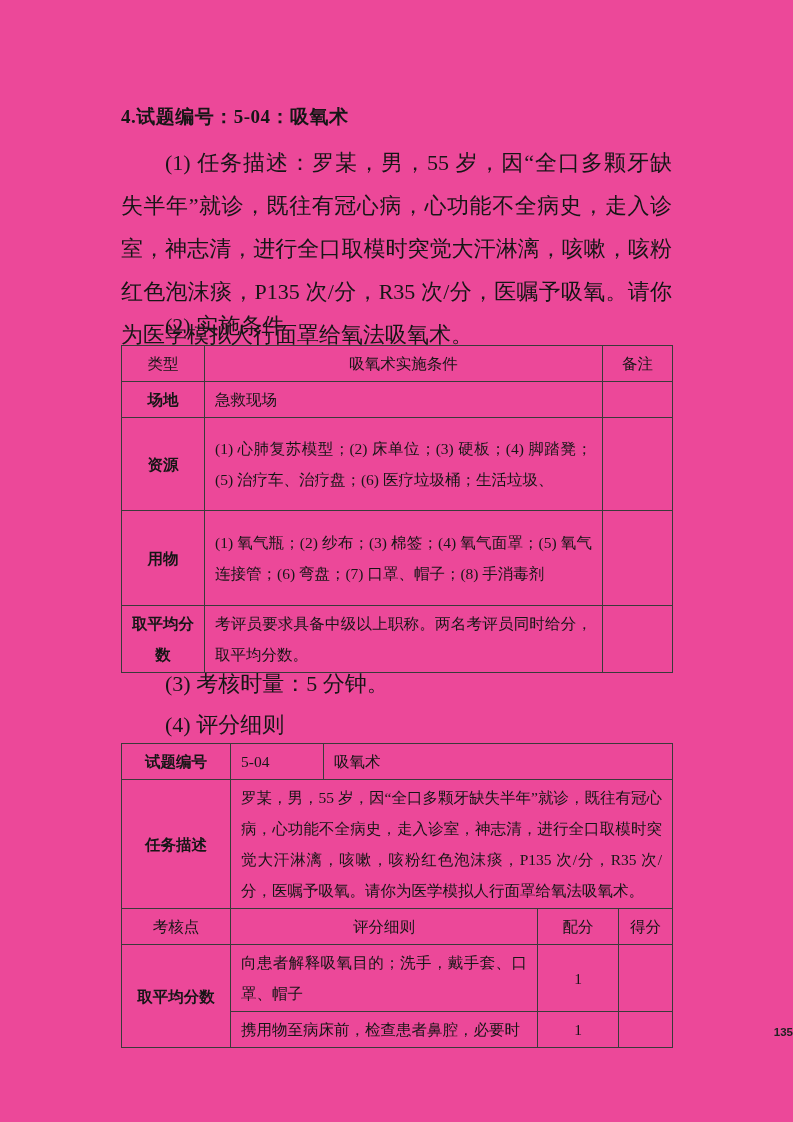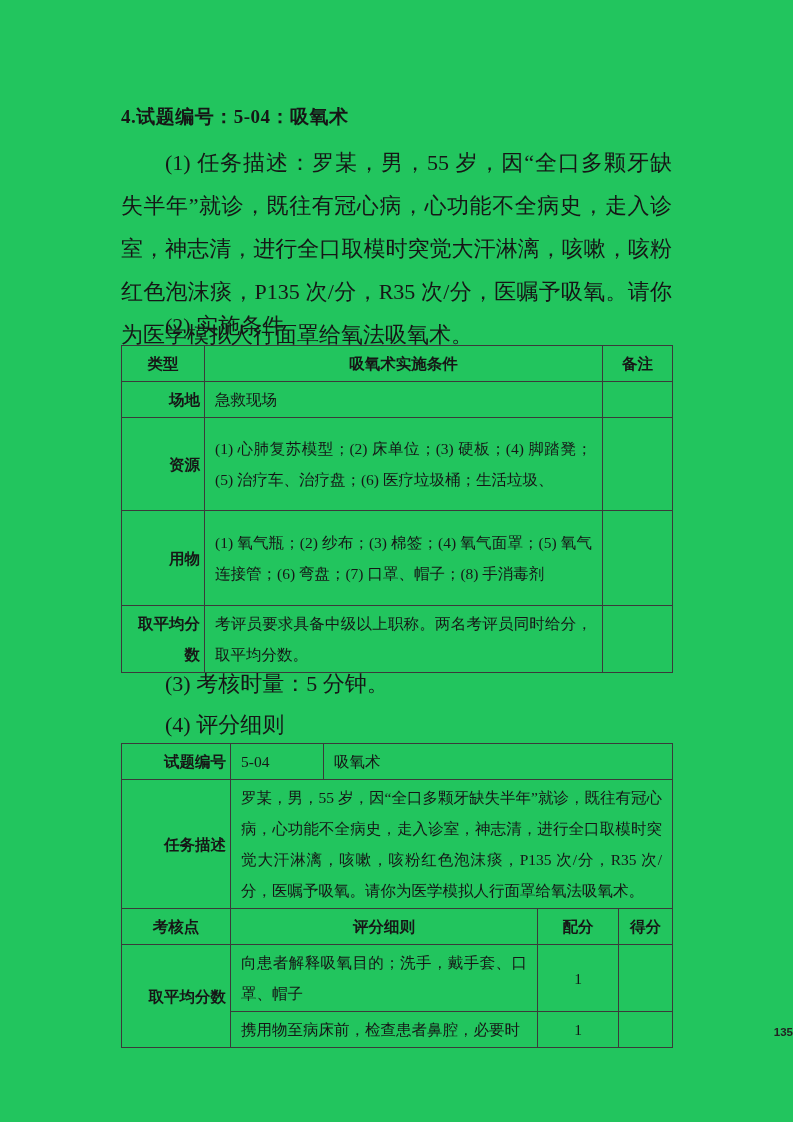--- a/index.html
+++ b/index.html
@@ -4,21 +4,21 @@
 <style>
   * { margin: 0; padding: 0; box-sizing: border-box; }
   html, body { background: #ffffff; }
   body { font-family: "Liberation Serif", "DejaVu Serif", serif; color: #161616; }
 
   .page {
     position: relative;
     width: 793px;
     height: 1122px;
     margin: 0 auto;
-    background: #22c55e;
+    background: #ec4899;
     overflow: hidden;
   }
   .content {
     position: absolute;
     left: 121px;
     width: 551px;
     top: 0;
   }
 
   .doc-title {
@@ -58,25 +58,25 @@
     font-size: 15.5px;
   }
   td {
     border: 1.5px solid #3a3a3a;
     padding: 2px 10px;
     vertical-align: middle;
     line-height: 31px;
   }
   .label-cell {
     font-weight: bold;
-    text-align: right;
+    text-align: center;
     padding: 2px 4px;
   }
   .head-cell {
-    font-weight: bold;
+    font-weight: normal;
     text-align: center;
   }
   .body-cell {
     text-align: justify;
     margin-left: 14px;
   }
   .center-cell { text-align: center; }
 
   .conditions-table { position: absolute; top: 345px; }
   .scoring-table  { position: absolute; top: 743px; }

